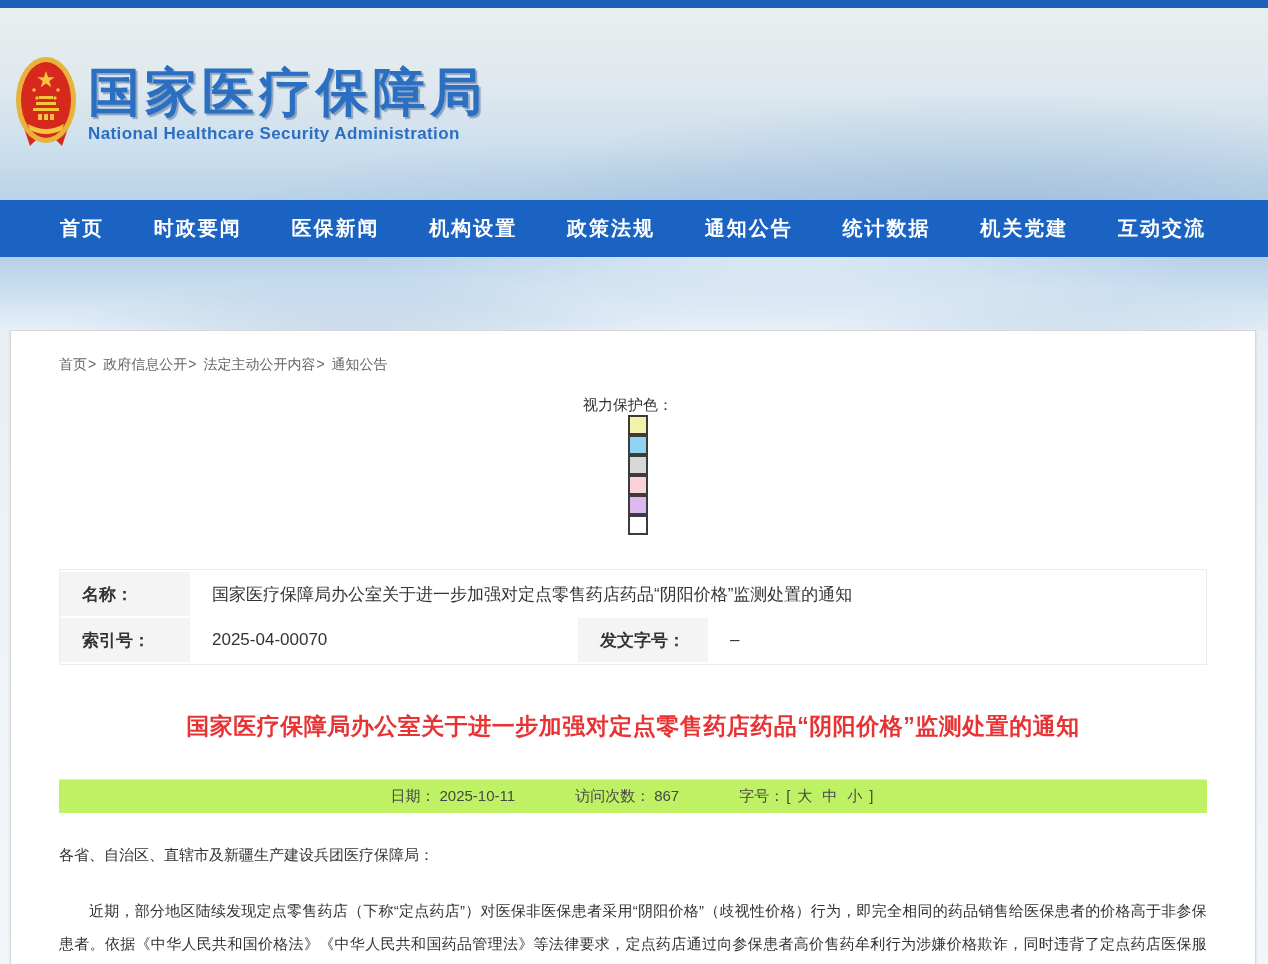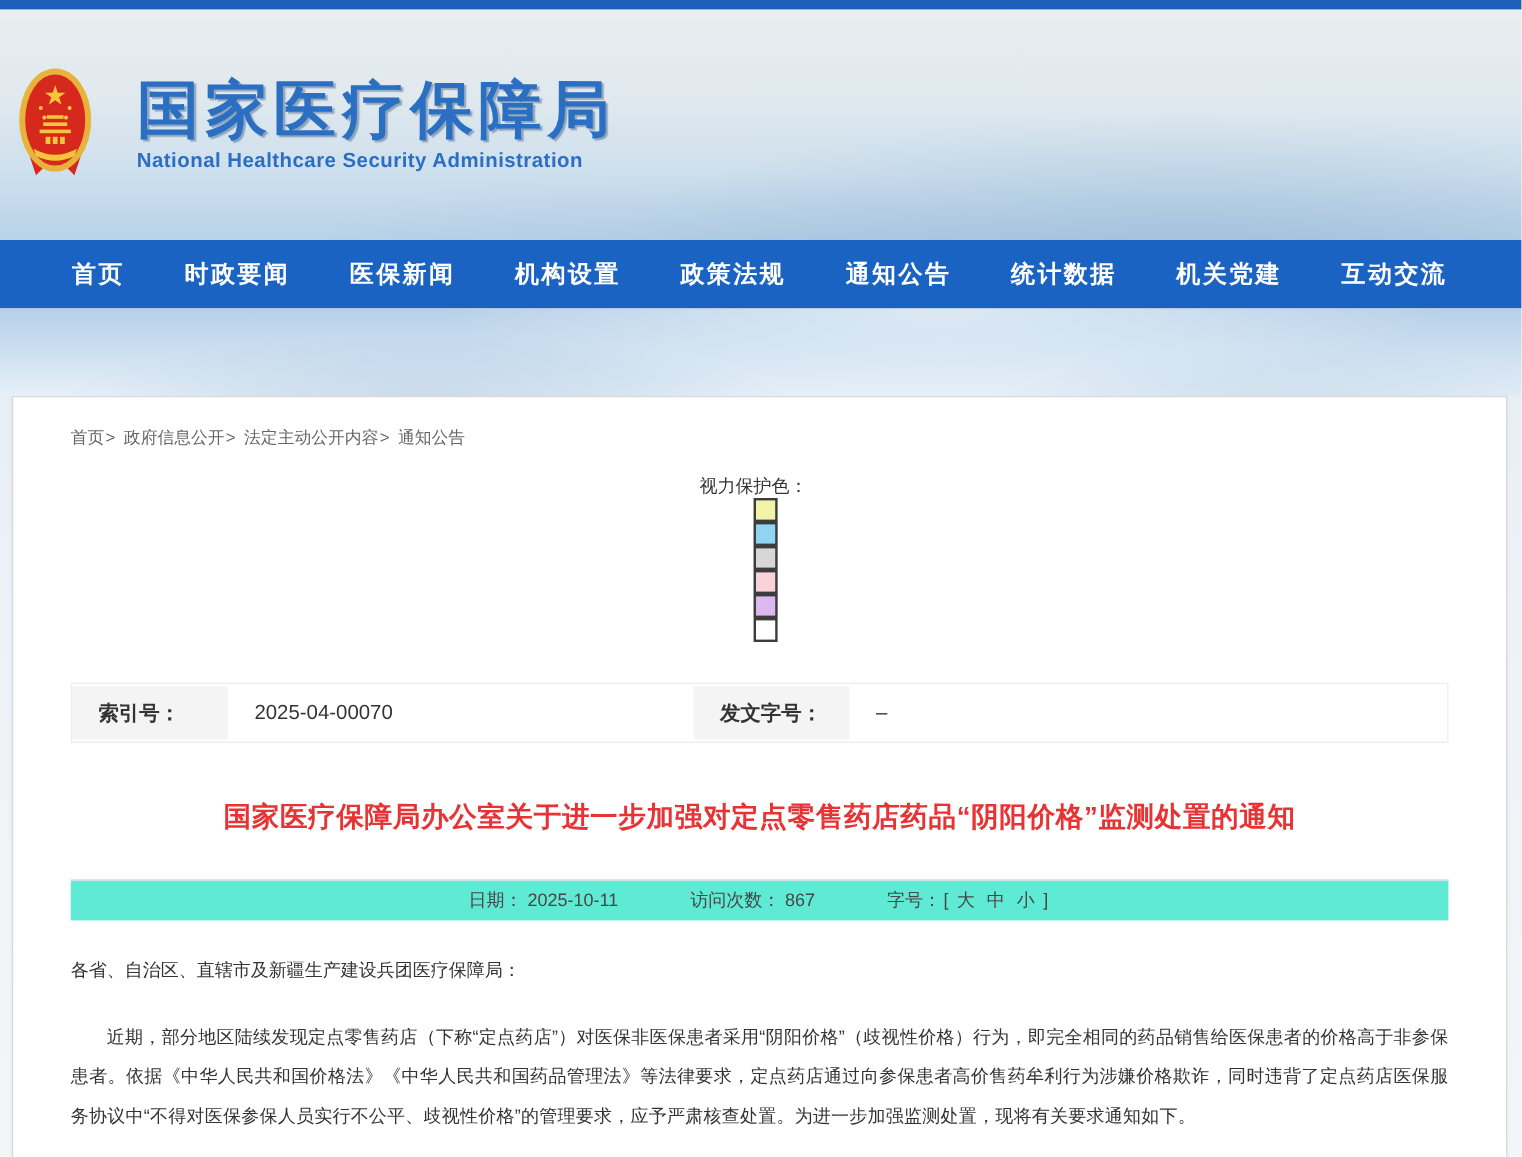--- a/index.html
+++ b/index.html
@@ -18,21 +18,21 @@
     background:linear-gradient(180deg,#e9eeef 0%,#e0e9ee 38%,#cddfed 72%,#b9d2e8 100%);
     display:flex; align-items:center; justify-content:space-between;
     padding:0 13px 0 12px;
   }
   .site-header::after {
     content:""; position:absolute; inset:0; pointer-events:none;
     background:
       radial-gradient(55% 90% at 78% 108%, rgba(122,160,200,.38), rgba(122,160,200,0) 70%),
       radial-gradient(40% 70% at 45% 118%, rgba(150,182,214,.30), rgba(150,182,214,0) 70%);
   }
-  .brand { display:flex; align-items:center; gap:34px; position:relative; z-index:1; cursor:pointer; }
+  .brand { display:flex; align-items:center; gap:8px; position:relative; z-index:1; cursor:pointer; }
   .emblem { width:68px; height:100px; display:block; }
   .site-name-zh {
     font-size:52px; font-weight:bold; color:#2b6fc2; letter-spacing:5px; line-height:1.1;
     text-shadow:2px 2px 1px rgba(18,56,110,.38);
   }
   .site-name-en { font-size:17px; font-weight:bold; color:#2b6fc2; margin-top:3px; letter-spacing:.4px; }
   .search { display:flex; position:relative; z-index:1; }
   .search-input {
     width:403px; height:49px; border:1px solid #e2e2e2; border-right:none; background:#fff;
     padding:0 18px; font-size:17px; color:#333; outline:none;
@@ -85,21 +85,21 @@
     background:#f4f4f4; font-weight:bold; text-align:left; font-size:17px; color:#333;
     height:44px; padding:0 0 0 22px; white-space:nowrap;
   }
   table.info-table td { background:#fff; font-size:17px; color:#333; height:44px; padding:0 0 0 22px; }
   
   .article-title {
     margin:46px 0 0; text-align:center; font-size:23px; line-height:30px;
     color:#e83335; font-weight:bold; letter-spacing:.5px;
   }
   .meta-strip {
-    margin-top:38px; background:#5eead4; border-top:1px solid #e6e6e6; height:34px;
+    margin-top:38px; background:#bef264; border-top:1px solid #e6e6e6; height:34px;
     display:flex; align-items:center; justify-content:center; font-size:15px; color:#474747;
   }
   .meta-group { margin:0 30px; white-space:nowrap; }
   .meta-group .v { margin-left:4px; }
   .meta-group a { color:#474747; text-decoration:none; margin:0 5px; cursor:pointer; }
   .meta-group .br { margin:0 2px; }
   .article-body { font-size:15px; color:#333; }
   .greeting { margin:27px 0 0; line-height:30px; }
   .para { margin:24px 0 0; text-indent:2em; line-height:33px; text-align:justify; letter-spacing:.2px; }
 </style>
@@ -169,20 +169,24 @@
 
   <div class="table-wrap">
     <table class="info-table">
       <colgroup>
           <col style="width:130px">
           <col style="width:388px">
           <col style="width:130px">
           <col>
         </colgroup>
       <tbody>
+          <tr>
+        <th>名称：</th>
+        <td colspan="3">国家医疗保障局办公室关于进一步加强对定点零售药店药品“阴阳价格”监测处置的通知</td>
+      </tr>
       <tr>
         <th>索引号：</th>
         <td>2025-04-00070</td>
         <th>发文字号：</th>
         <td>–</td>
       </tr>
     </tbody>
       </table>
   </div>
 

